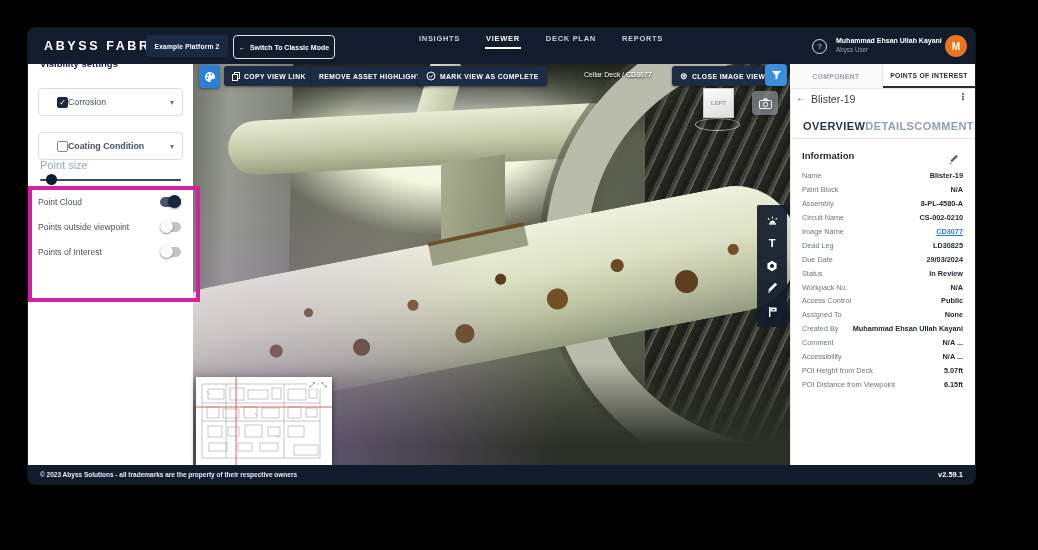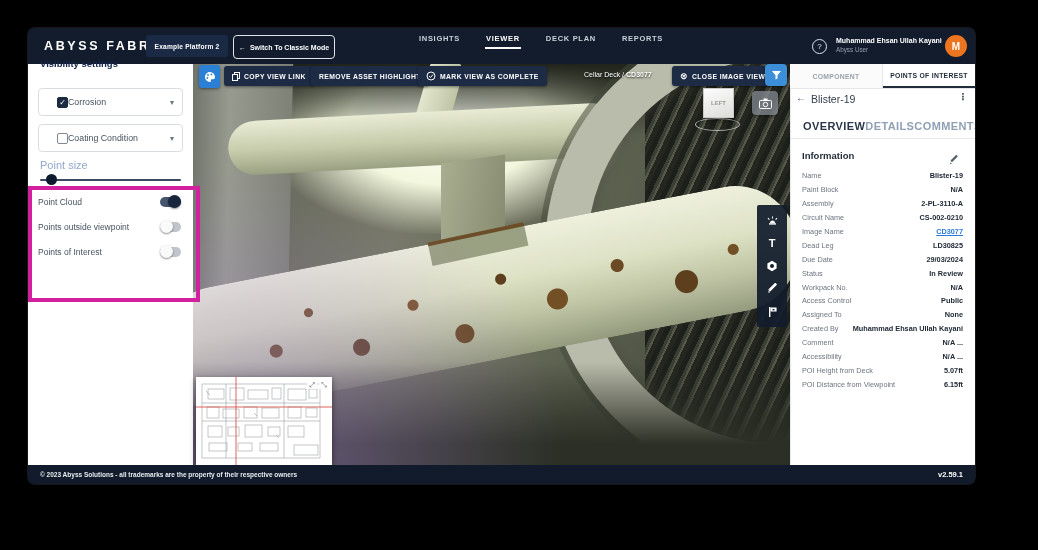--- a/index.html
+++ b/index.html
@@ -25,21 +25,21 @@
   .user-name{color:#fff;font-size:7px;font-weight:700;line-height:11px;white-space:nowrap;}
   .user-role{color:#94a0ae;font-size:6.3px;line-height:8px;}
   .avatar{left:917px;top:7px;width:22px;height:22px;border-radius:50%;background:#ee7520;color:#fff;
     font-size:10px;font-weight:700;display:flex;align-items:center;justify-content:center;}
 
   
   .sidebar{left:0;top:36px;width:165px;height:401px;background:#fff;border-right:1px solid #e6e8ec;}
   .vs-title{left:12px;top:30px;font-size:9.5px;font-weight:700;color:#16254c;}
   .filter-box{left:10px;width:145px;height:28px;border:1px solid #d9dee5;border-radius:4px;
     display:flex;align-items:center;padding-left:18px;box-sizing:border-box;background:#fff;}
-  .fb1{top:60px;} .fb2{top:96px;}
+  .fb1{top:60px;} .fb2{top:104px;font-weight:bold;}
   .cb{width:11px;height:11px;border-radius:2px;border:1.5px solid #7d8894;display:flex;align-items:center;
       justify-content:center;font-size:8px;color:transparent;flex:0 0 auto;box-sizing:border-box;}
   .cb.checked{background:#1b2a40;border-color:#1b2a40;color:#fff;}
   .fb-label{font-size:8.8px;color:#46525f;}
   .fb-caret{margin-left:auto;margin-right:8px;color:#6b7684;font-size:8px;}
   .psize-label{left:12px;top:131px;font-size:11px;color:#92a8cc;}
   .slider-track{left:12px;top:151px;width:141px;height:2px;background:#3a4961;border-radius:1px;}
   .slider-thumb{left:18px;top:146px;width:11px;height:11px;border-radius:50%;background:#0e1a2e;}
   .toggle-rows{left:10px;top:161px;width:146px;}
   .trow{height:25.4px;display:flex;align-items:center;justify-content:space-between;padding-right:3px;}
@@ -366,21 +366,21 @@
       <div class="frow">
           <span class="flabel">Name</span>
           <span class="fvalue">Blister-19</span>
         </div>
       <div class="frow">
           <span class="flabel">Paint Block</span>
           <span class="fvalue">N/A</span>
         </div>
       <div class="frow">
           <span class="flabel">Assembly</span>
-          <span class="fvalue">2-PL-3110-A</span>
+          <span class="fvalue">8-PL-4580-A</span>
         </div>
       <div class="frow">
           <span class="flabel">Circuit Name</span>
           <span class="fvalue">CS-002-0210</span>
         </div>
       <div class="frow">
           <span class="flabel">Image Name</span>
           <span class="fvalue link">CD3077</span>
         </div>
       <div class="frow">

